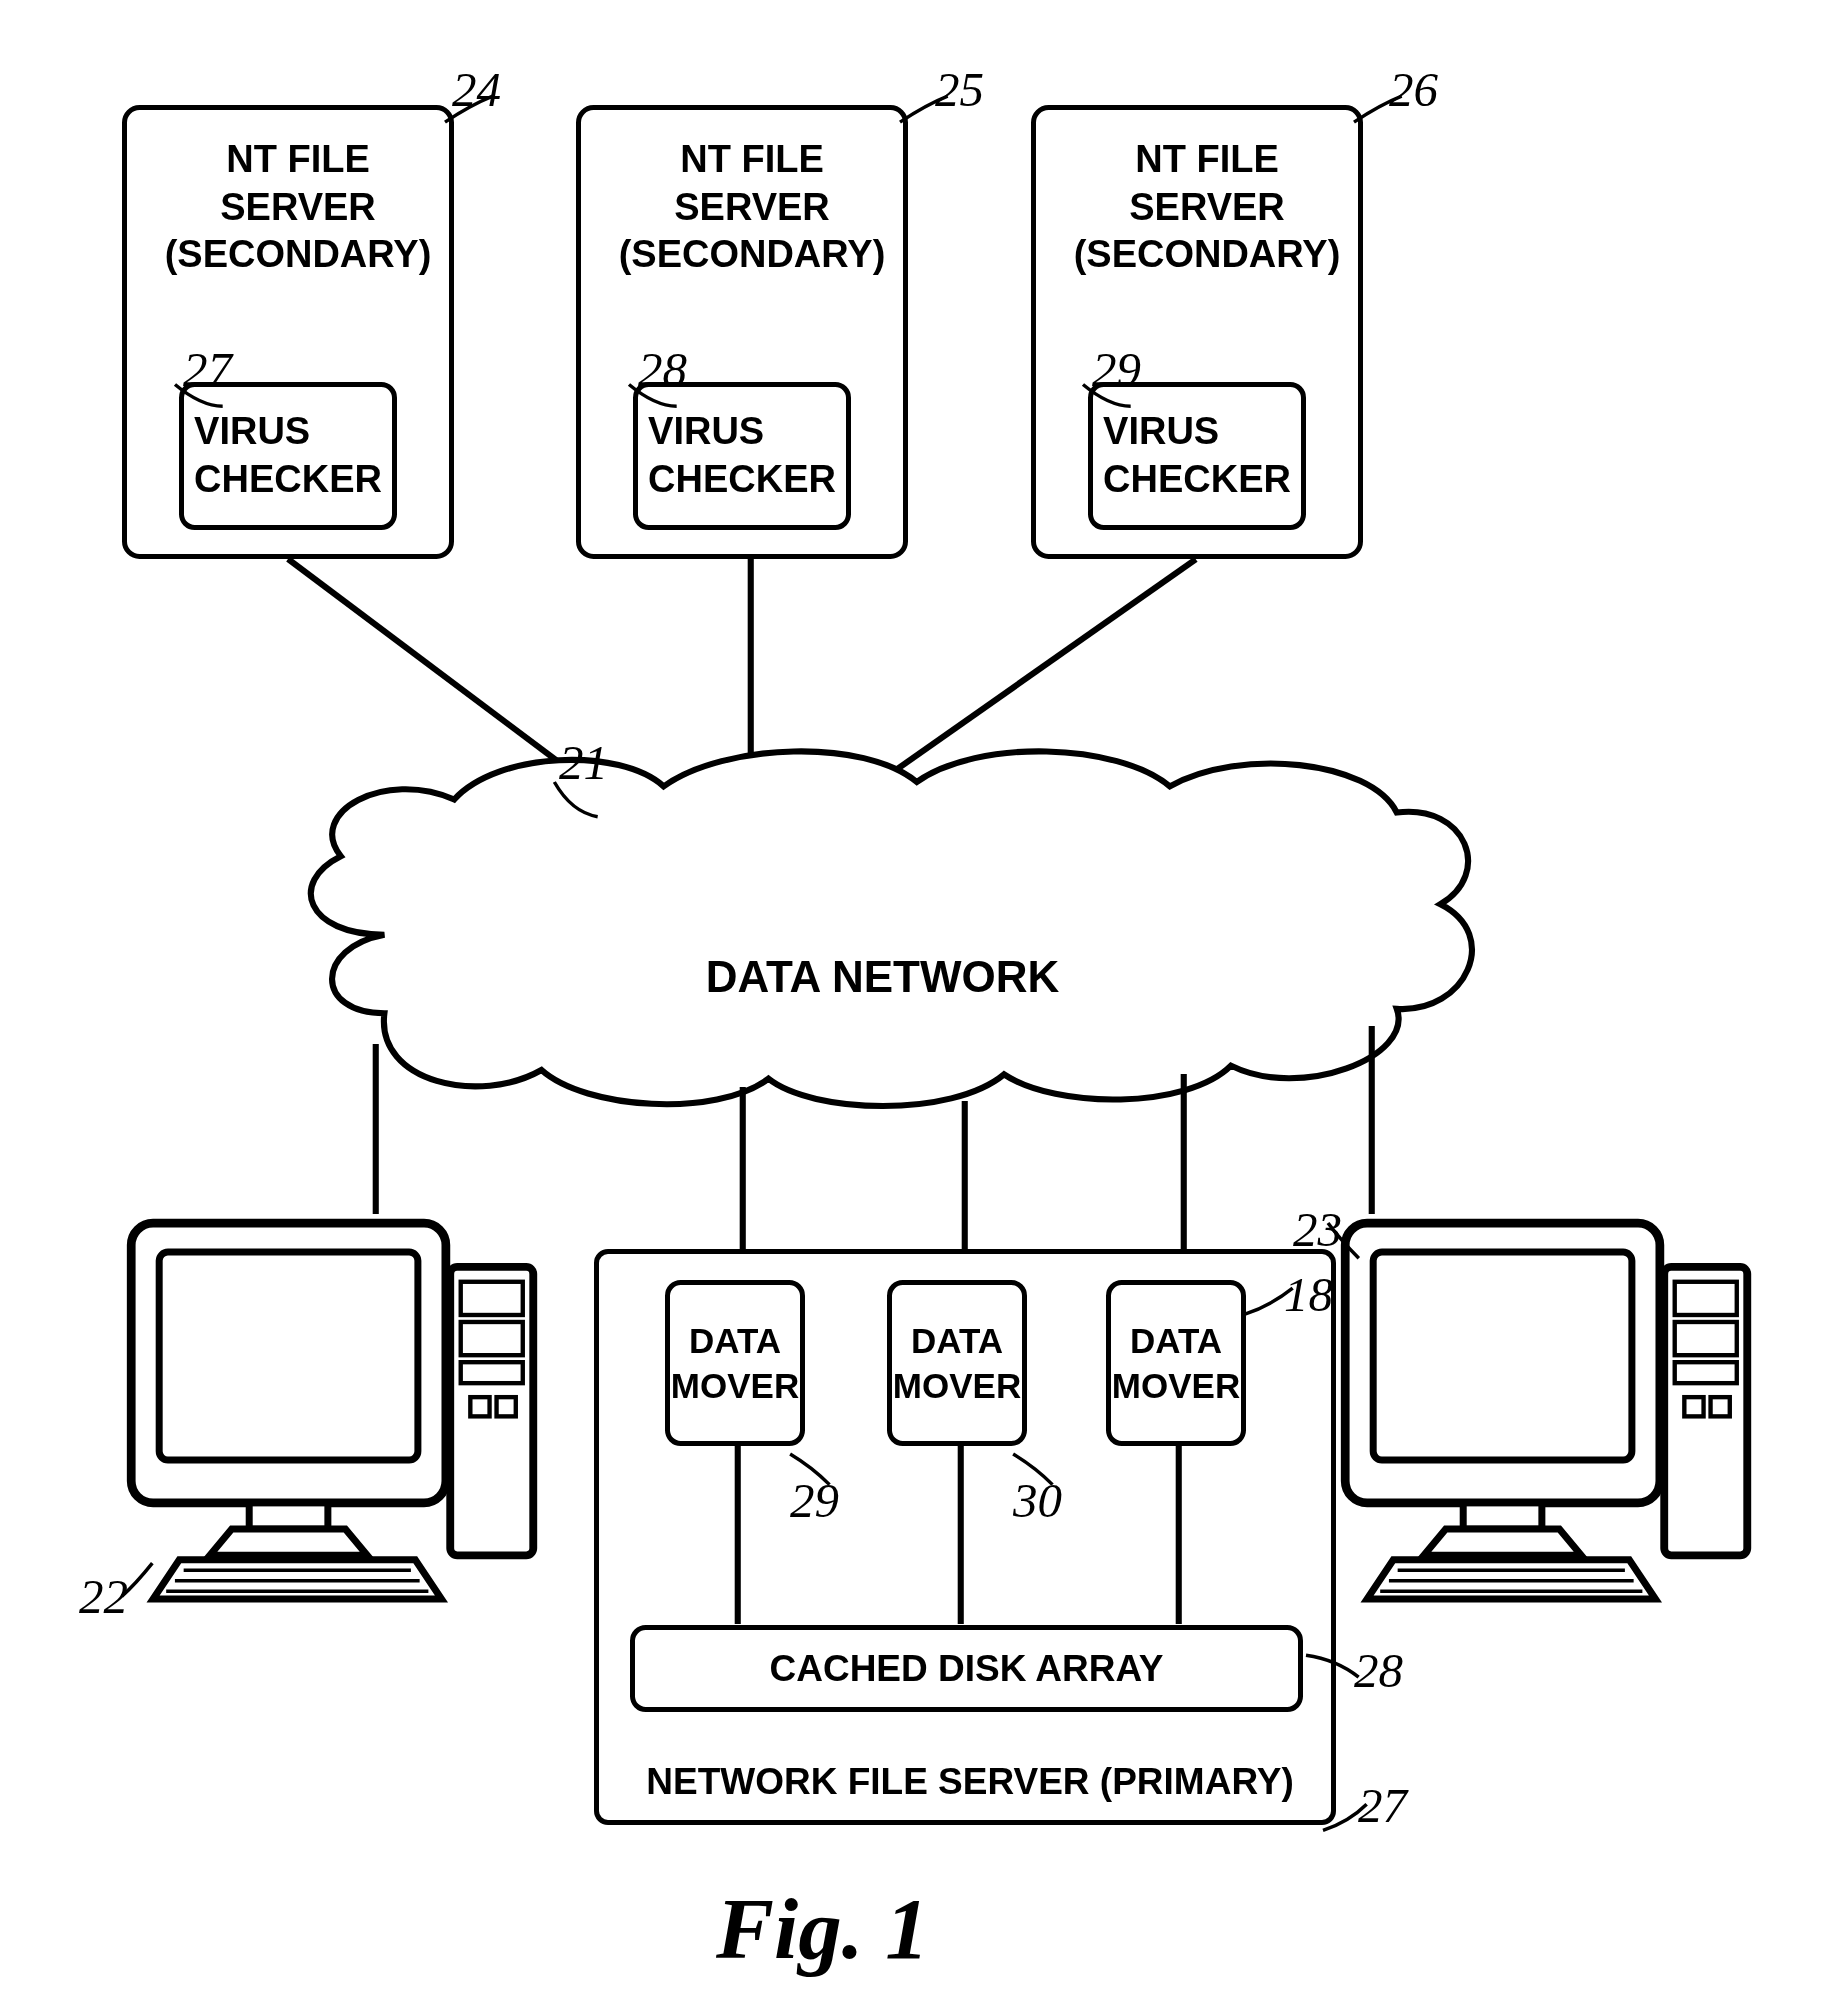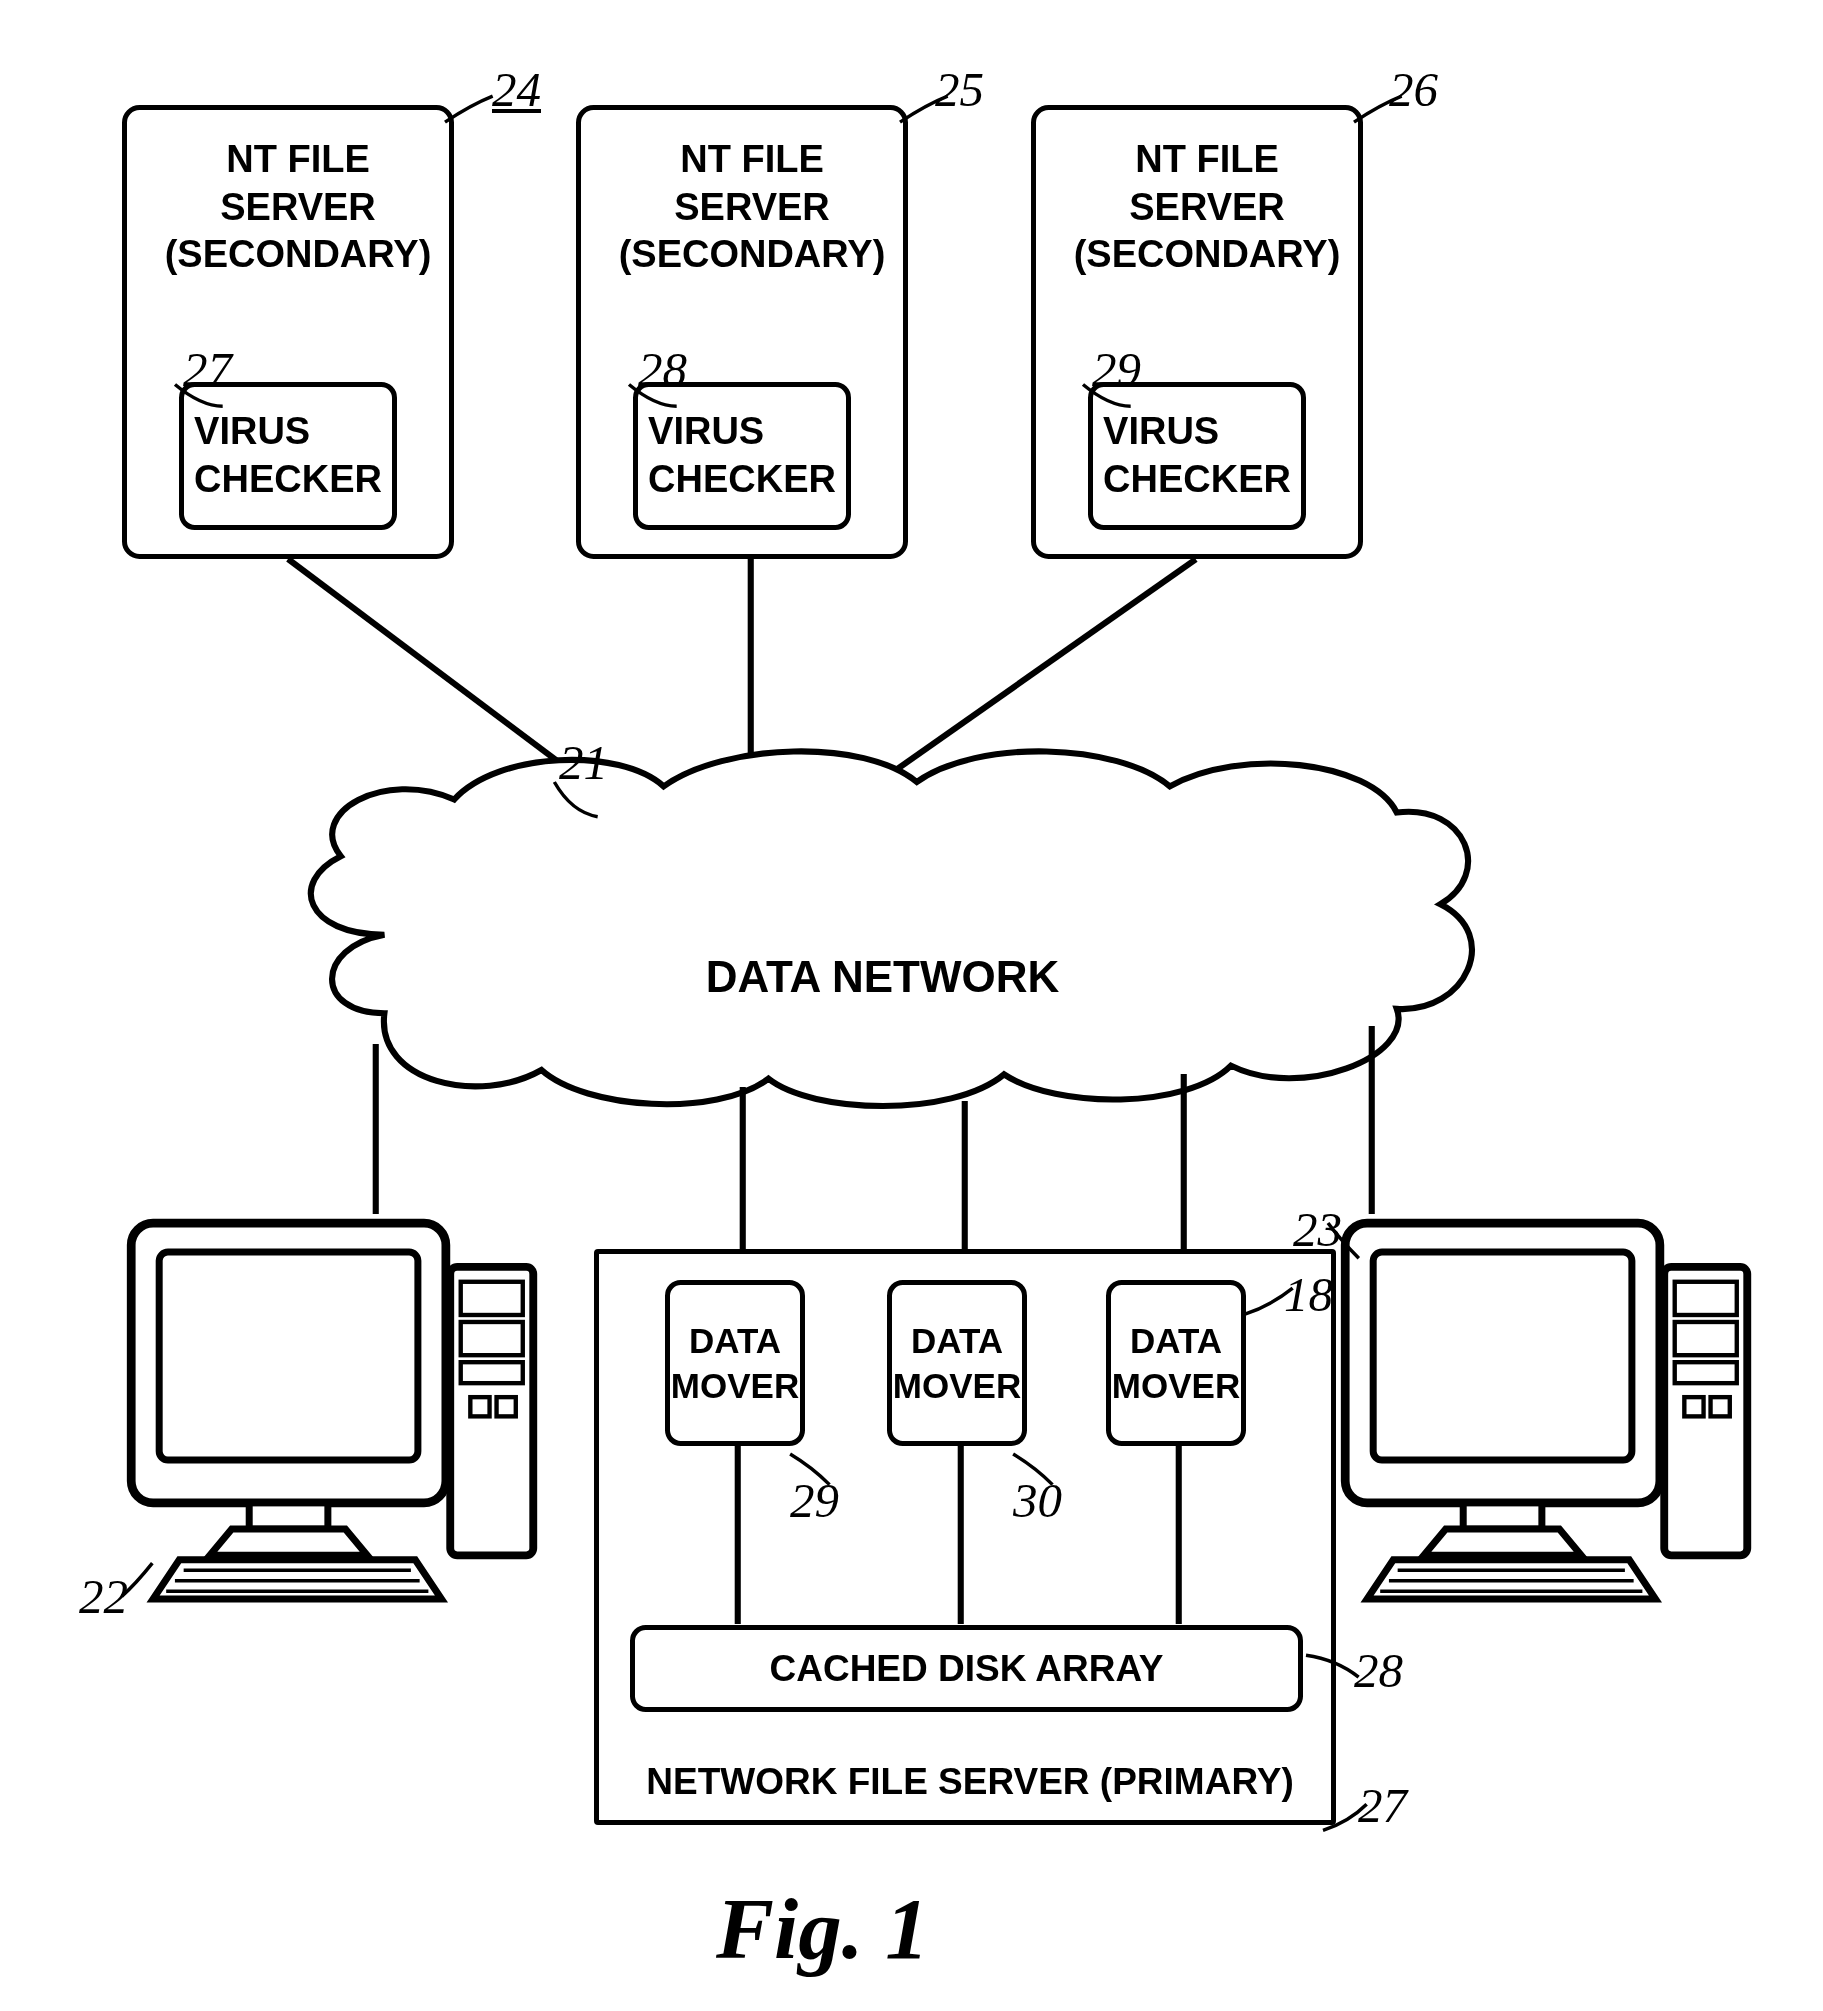--- a/index.html
+++ b/index.html
@@ -64,21 +64,21 @@
   .cloud-label {
     position: absolute;
     font-weight: bold;
     font-size: 44px;
     text-align: center;
     width: 437px;
   }
   .primary-box {
     position: absolute;
     border: 5.2px solid #000;
-    border-radius: 4px;
+    border-radius: 14px;
     background: #fff;
     width: 742px;
     height: 576px;
   }
   .data-mover {
     position: absolute;
     border: 5.2px solid #000;
     border-radius: 15.7px;
     width: 140px;
     height: 166px;
@@ -128,21 +128,21 @@
 </style>
 </head>
 <body>
 
 <div class="canvas">
 
   <div class="box server-box" style="left:122px; top:105px;">
     <div class="server-title">NT FILE<br>SERVER<br>(SECONDARY)</div>
     <div class="virus-box">VIRUS<br>CHECKER</div>
   </div>
-  <div class="ref" style="left:492px; top:61px;text-decoration:underline;">24</div>
+  <div class="ref" style="left:452px; top:61px;">24</div>
   <svg class="line" style="left:445px; top:96px;" width="52" height="35" viewBox="0 0 60 40">
       <path d="M0 30 Q30 10 55 0" stroke="#000" stroke-width="4" fill="none"></path>
     </svg>
   <div class="ref" style="left:183px; top:341px;">27</div>
   <svg class="line" style="left:175px; top:380px;" width="52" height="35" viewBox="0 0 60 40">
       <path d="M55 30 Q30 30 0 5" stroke="#000" stroke-width="4" fill="none"></path>
     </svg>
 
   <div class="box server-box" style="left:576px; top:105px;">
     <div class="server-title">NT FILE<br>SERVER<br>(SECONDARY)</div>

